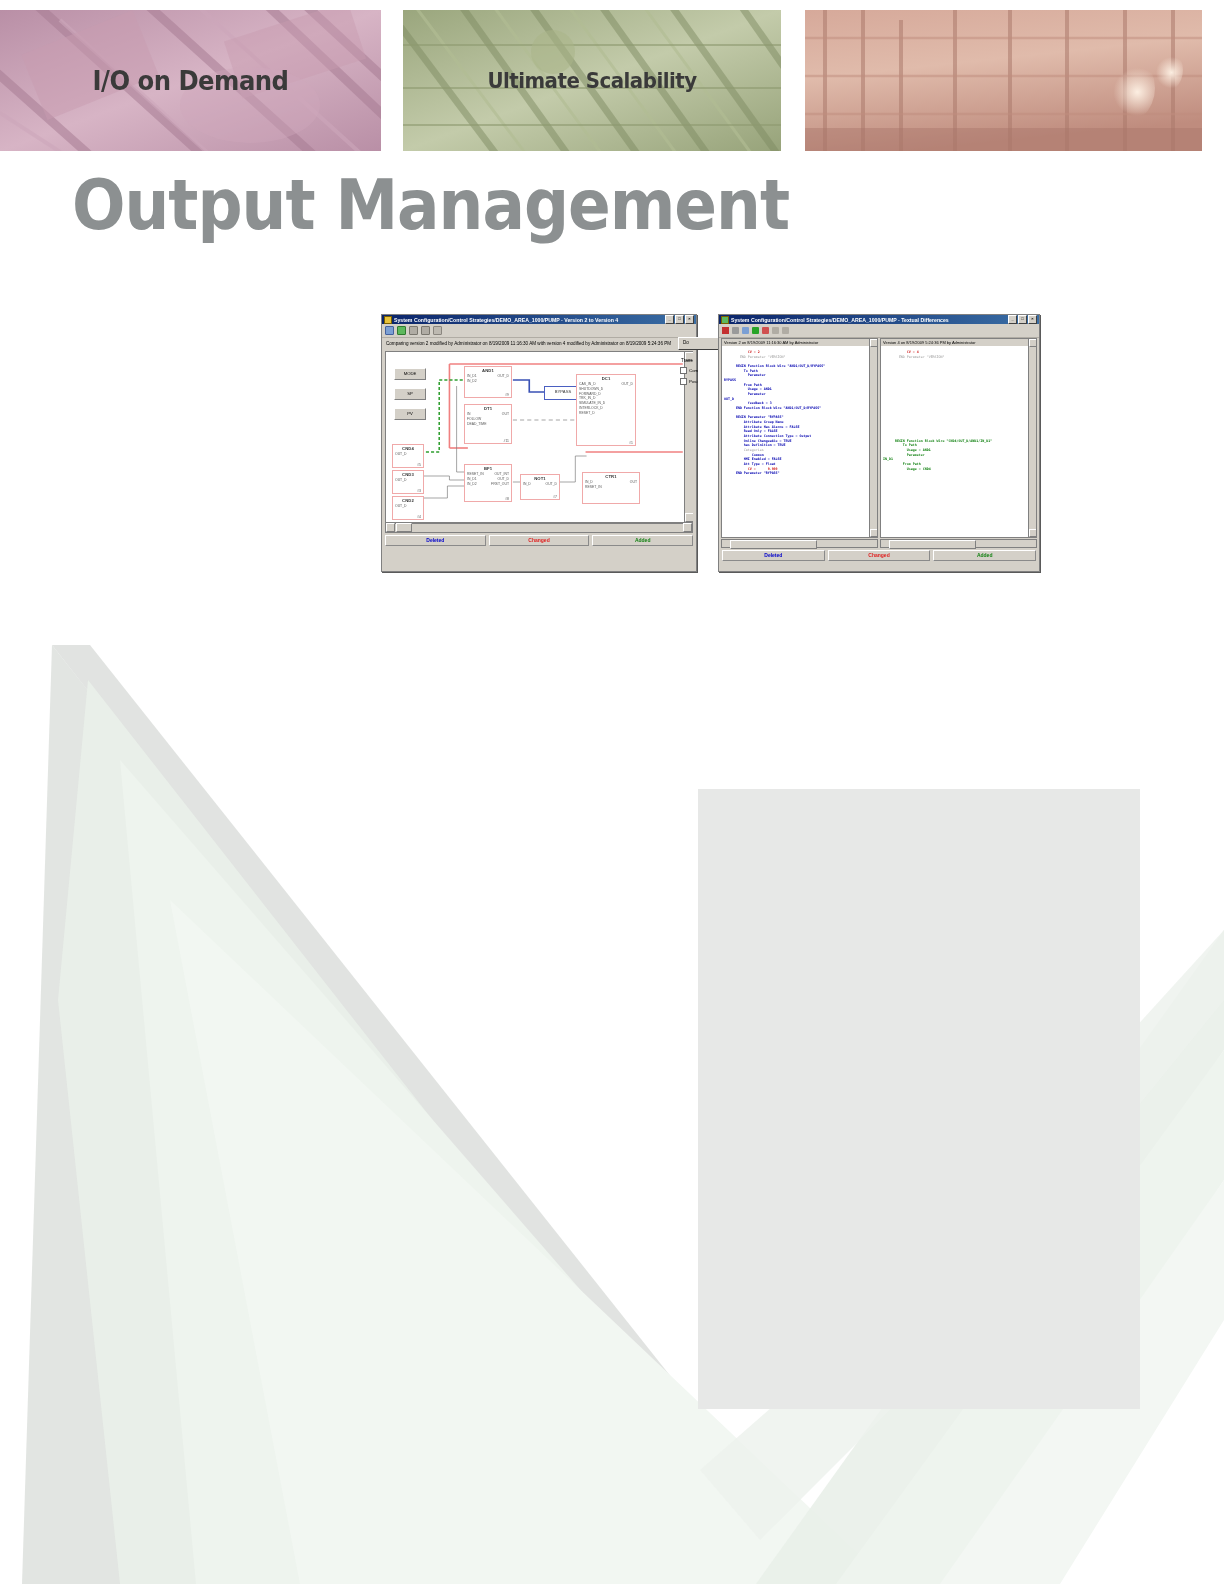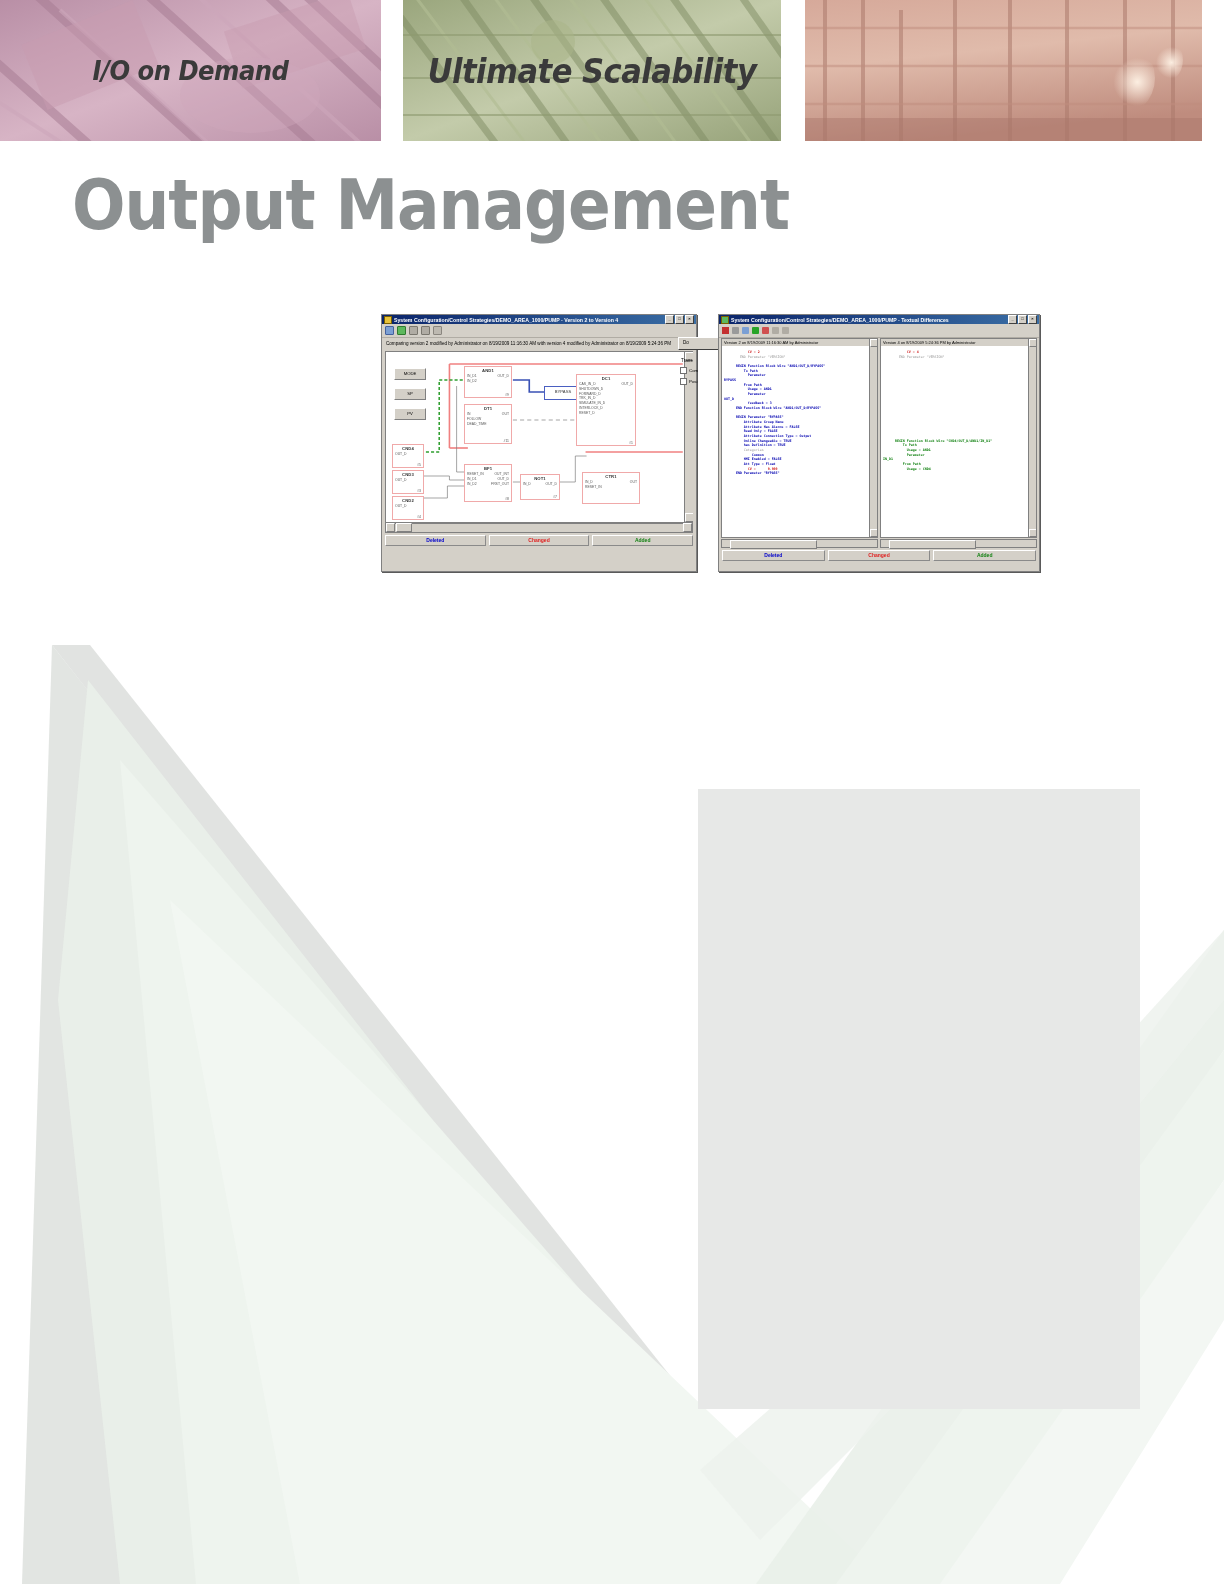--- a/index.html
+++ b/index.html
@@ -3,32 +3,32 @@
 <meta charset="utf-8">
 <style>
   html,body{margin:0;padding:0;background:#ffffff;}
   body{width:1224px;height:1584px;position:relative;overflow:hidden;
        font-family:"Liberation Sans", sans-serif;}
 
   
   #bg-chevrons{position:absolute;left:0;top:0;width:1224px;height:1584px;z-index:0;}
 
   
-  .banner-strip{position:absolute;top:0;left:0;width:1224px;height:164px;z-index:2;font-style:italic;}
+  .banner-strip{position:absolute;top:10px;left:0;width:1224px;height:164px;z-index:2;}
   .banner{position:absolute;top:0;height:141px;overflow:hidden;}
   .banner-1{left:0;width:381px;}
   .banner-2{left:403px;width:378px;}
   .banner-3{left:805px;width:397px;}
   .banner-img{position:absolute;left:0;top:0;width:100%;height:100%;}
   .banner-label{position:absolute;left:0;right:0;top:50%;transform:translateY(-50%);
       text-align:center;font-weight:bold;color:#3a3a3a;
       font-family:"DejaVu Sans Condensed","Liberation Sans",sans-serif;
       letter-spacing:-0.5px;line-height:1.12;}
   .banner-1 .banner-label{font-size:27px;}
-  .banner-2 .banner-label{font-size:34px;}
+  .banner-2 .banner-label{font-size:22px;}
   .banner-3 .banner-label{font-size:28px;}
 
   
   #page-title{position:absolute;left:72px;top:164px;z-index:3;
      font-family:"DejaVu Sans Condensed","Liberation Sans",sans-serif;
      font-weight:bold;font-size:70px;color:#8c9091;letter-spacing:-1px;
      white-space:nowrap;}
 
   
   #content-placeholder{position:absolute;left:698px;top:789px;width:442px;height:620px;

